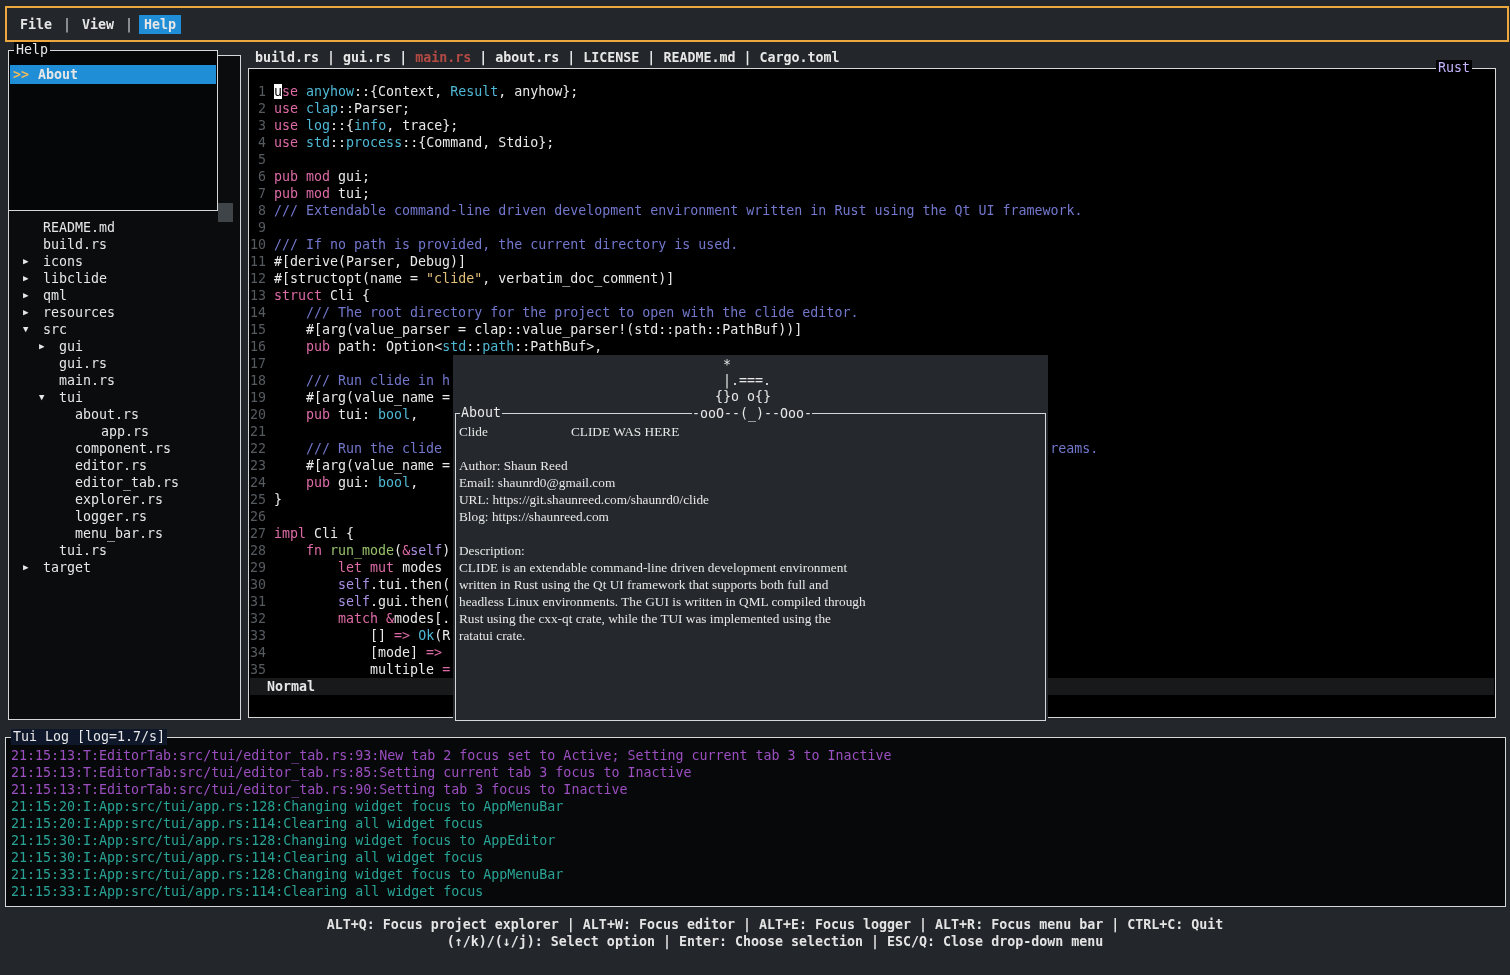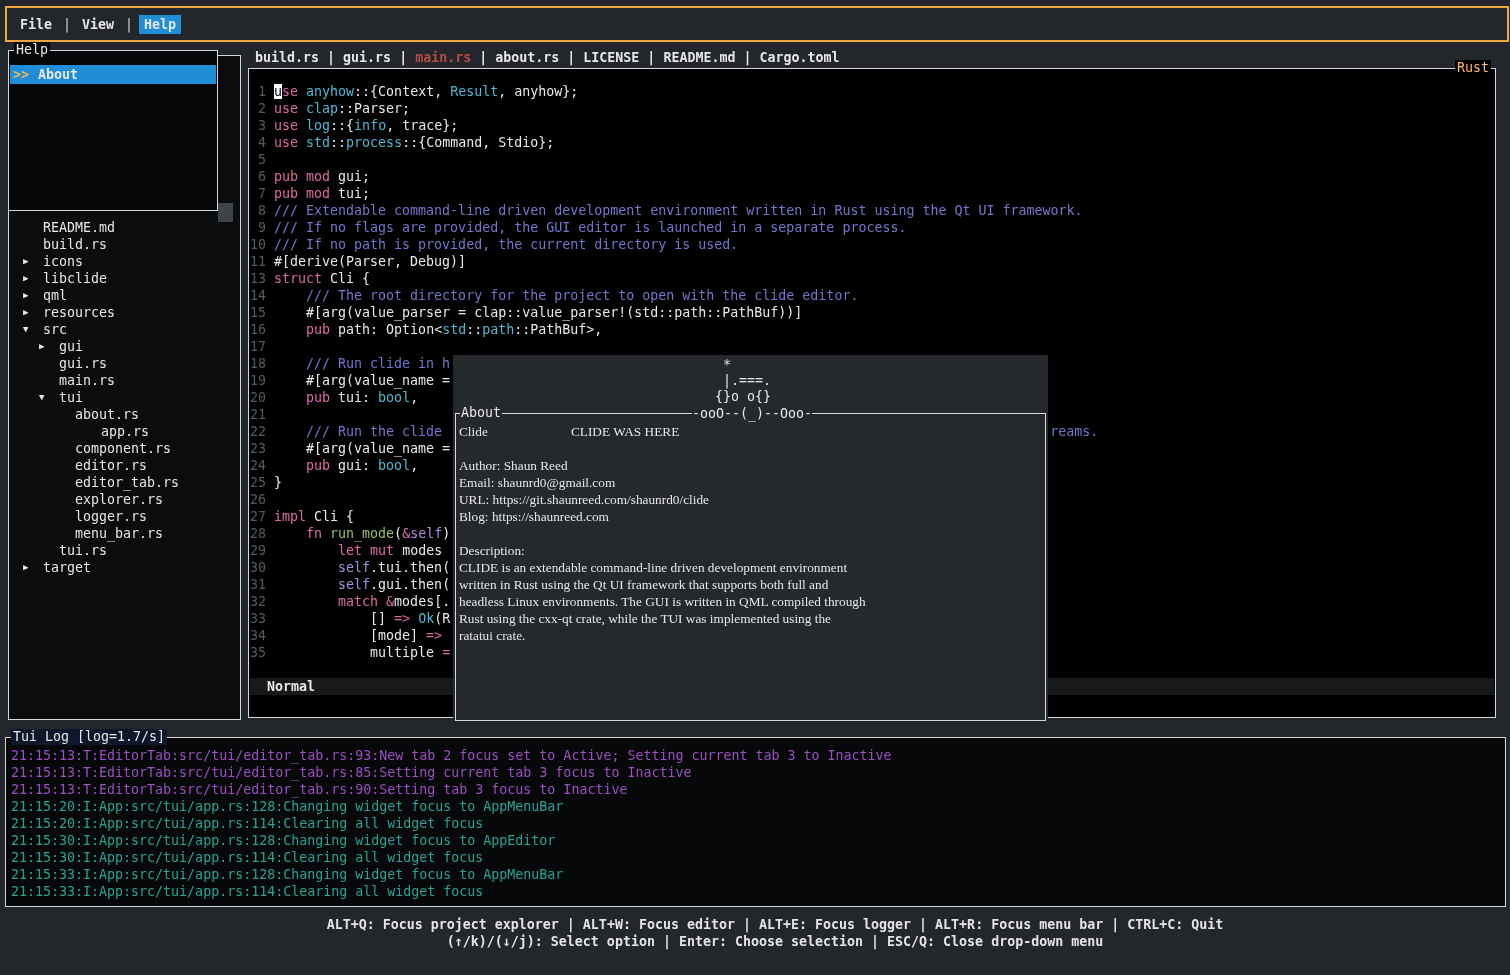--- a/index.html
+++ b/index.html
@@ -30,21 +30,21 @@
   .scroll-thumb{left:218px;top:203px;width:15px;height:19px;background:#3f4449;}
 
   
   .tabsrow{left:255px;top:49px;height:17px;font-weight:bold;white-space:pre;}
   .tab{cursor:default;}
   .tab.active{color:#b64b45;}
   .tab-sep{color:#e7e7e7;}
 
   
   .editor{left:248px;top:68px;width:1246px;height:648px;border:1px solid #d5d7d9;background:#000;}
-  .rust-badge{position:absolute;right:4px;top:-9px;background:#000;color:#fdba74;padding:0 2px;height:16px;line-height:16px;}
+  .rust-badge{position:absolute;right:23px;top:-9px;background:#000;color:#c4b5fd;padding:0 2px;height:16px;line-height:16px;}
   .code{position:absolute;left:1px;top:14px;right:1px;}
   .code-row{height:17px;display:flex;}
   .ln{width:16px;flex:none;text-align:right;color:#565b60;white-space:pre;}
   .lt{margin-left:8px;white-space:pre;}
   .tk-kw{color:#dd6ba6;}
   .tk-ty{color:#4fb8d4;}
   .tk-cm{color:#7277cc;}
   .tk-s{color:#e3c077;}
   .tk-fn{color:#97c06a;}
   .tk-sf{color:#a88fe0;}
@@ -156,29 +156,32 @@
         <div class="code-row">
           <span class="ln">7</span>
           <span class="lt"><span class="tk-kw">pub</span><span class="tk-p"> </span><span class="tk-kw">mod</span><span class="tk-p"> tui;</span></span>
         </div>
         <div class="code-row">
           <span class="ln">8</span>
           <span class="lt"><span class="tk-cm">/// Extendable command-line driven development environment written in Rust using the Qt UI framework.</span></span>
         </div>
         <div class="code-row">
           <span class="ln">9</span>
-          <span class="lt"><span class="tk-cm">/// If no flags are provided, the GUI editor is launched in a separate process.</span></span>
         </div>
         <div class="code-row">
           <span class="ln">10</span>
           <span class="lt"><span class="tk-cm">/// If no path is provided, the current directory is used.</span></span>
         </div>
         <div class="code-row">
           <span class="ln">11</span>
           <span class="lt"><span class="tk-p">#[derive(Parser, Debug)]</span></span>
+        </div>
+        <div class="code-row">
+          <span class="ln">12</span>
+          <span class="lt"><span class="tk-p">#[structopt(name = </span><span class="tk-s">"clide"</span><span class="tk-p">, verbatim_doc_comment)]</span></span>
         </div>
         <div class="code-row">
           <span class="ln">13</span>
           <span class="lt"><span class="tk-kw">struct</span><span class="tk-p"> Cli {</span></span>
         </div>
         <div class="code-row">
           <span class="ln">14</span>
           <span class="lt"><span class="tk-cm">    /// The root directory for the project to open with the clide editor.</span></span>
         </div>
         <div class="code-row">

